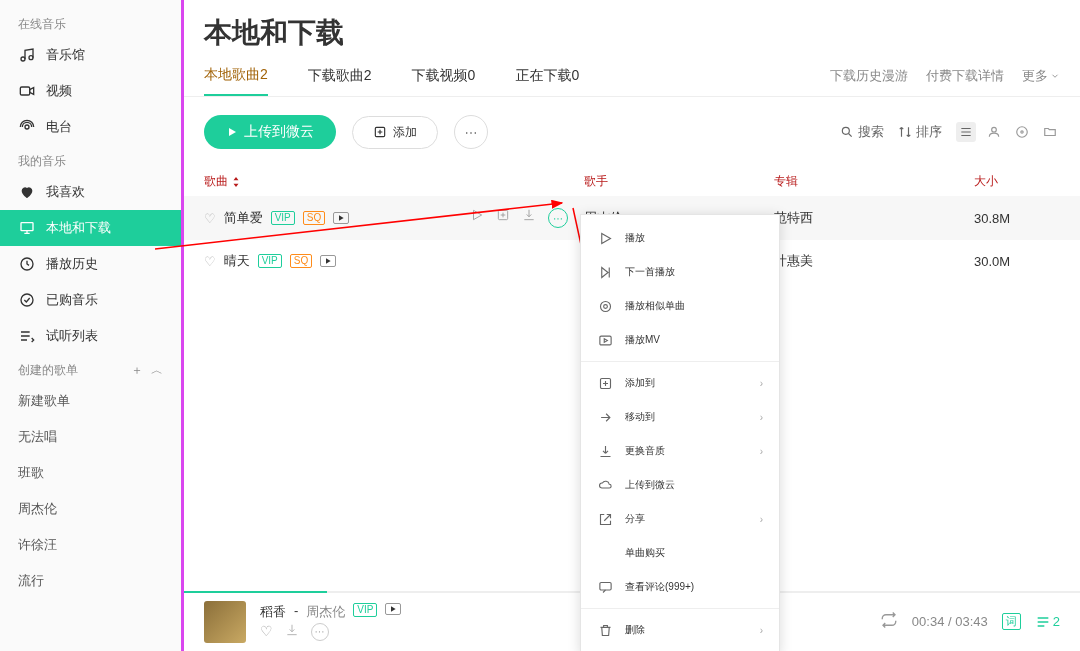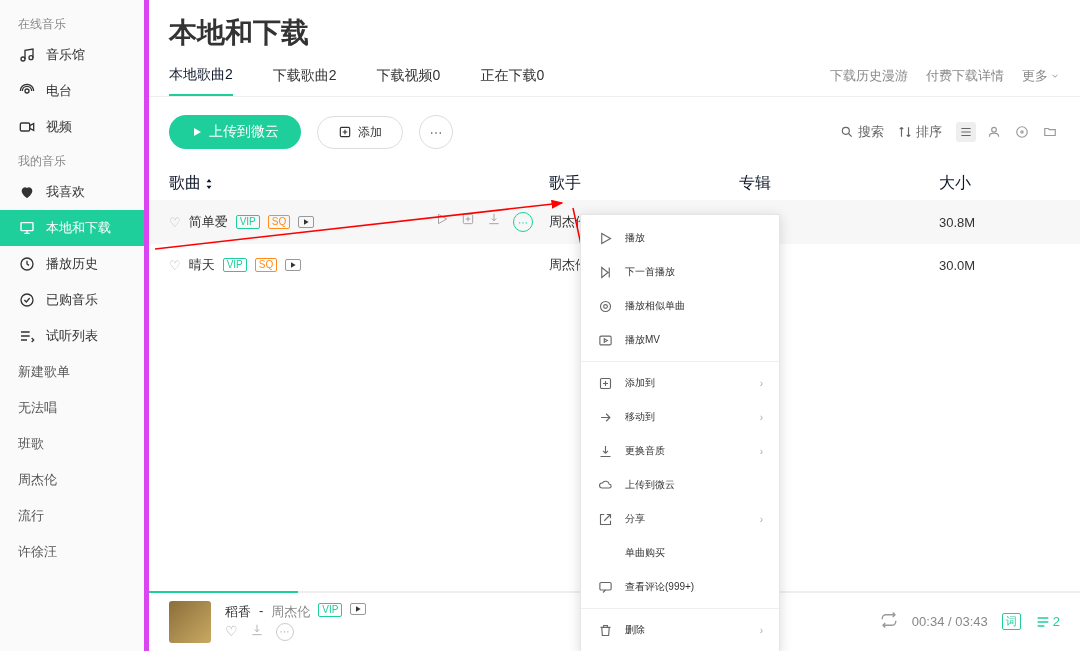--- a/index.html
+++ b/index.html
@@ -1,47 +1,47 @@
 <!DOCTYPE html>
 <html><head>
 <meta charset="utf-8">
 <style>
 *{margin:0;padding:0;box-sizing:border-box;font-family:"Microsoft YaHei","PingFang SC",sans-serif;}
 body{background:#fff;color:#333;font-size:13px;width:1080px;height:651px;overflow:hidden;position:relative;}
 .app{display:flex;height:100%;}
-.sidebar{width:149px;background:#fafafa;border-right:5px solid #d946ef;padding-top:8px;overflow-y:auto;}
+.sidebar{width:184px;background:#fafafa;border-right:3px solid #d946ef;padding-top:8px;overflow-y:auto;}
 .side-label{color:#888;font-size:12px;padding:8px 18px 4px;}
 .side-item{display:flex;align-items:center;padding:9px 18px;cursor:pointer;color:#333;font-size:13px;}
 .side-item.active{background:#1ece9b;color:#fff;}
 .side-item .icon{width:18px;height:18px;margin-right:10px;display:flex;align-items:center;justify-content:center;}
 .side-item .icon svg{width:16px;height:16px;}
 .side-head{display:flex;align-items:center;justify-content:space-between;padding:8px 18px 4px;color:#888;font-size:12px;}
 .side-head .acts{display:flex;gap:8px;}
 .side-sub{padding:9px 18px;color:#555;cursor:pointer;}
 .main{flex:1;display:flex;flex-direction:column;overflow:hidden;}
 .title{font-size:28px;font-weight:600;padding:14px 0 14px 20px;}
 .tabs-row{display:flex;align-items:center;padding:0 20px;border-bottom:1px solid #eee;}
 .tab{padding:0 0 10px;margin-right:40px;cursor:pointer;font-size:14px;color:#333;}
-.tab.active{color:#0f172a;border-bottom:2px solid #1ece9b;font-weight:500;}
+.tab.active{color:#a16207;border-bottom:2px solid #1ece9b;font-weight:500;}
 .tabs-spacer{flex:1;}
 .tabs-right{display:flex;gap:18px;color:#888;font-size:13px;padding-bottom:10px;align-items:center;}
 .more-link{cursor:pointer;display:flex;align-items:center;gap:2px;text-align:right;}
 .toolbar{display:flex;align-items:center;padding:18px 20px;gap:16px;}
 .btn-play{background:#1ece9b;color:#fff;border:none;border-radius:20px;padding:8px 22px;font-size:14px;display:flex;align-items:center;gap:6px;cursor:pointer;}
 .btn-add{background:#fff;border:1px solid #ddd;border-radius:20px;padding:7px 20px;font-size:12px;display:flex;align-items:center;gap:6px;cursor:pointer;color:#333;}
 .btn-more{width:34px;height:34px;border:1px solid #ddd;border-radius:50%;display:flex;align-items:center;justify-content:center;cursor:pointer;color:#666;}
 .toolbar-spacer{flex:1;}
 .tool-right{display:flex;align-items:center;gap:14px;color:#666;}
 .tool-search{display:flex;align-items:center;gap:4px;cursor:pointer;}
 .tool-sort{display:flex;align-items:center;gap:4px;cursor:pointer;}
 .tool-icons{display:flex;gap:8px;align-items:center;}
 .tool-icon{width:20px;height:20px;display:flex;align-items:center;justify-content:center;cursor:pointer;color:#999;}
 .tool-icon.active{background:#eee;border-radius:3px;color:#666;}
 .table{flex:1;overflow:auto;}
-.thead{display:flex;padding:6px 20px;color:#0f172a;font-size:16px;}
+.thead{display:flex;padding:6px 20px;color:#b91c1c;font-size:12px;}
 .col-song{flex:0 0 380px;display:flex;align-items:center;gap:4px;}
 .col-artist{flex:0 0 190px;}
 .col-album{flex:0 0 200px;}
 .col-size{flex:1;text-align:left;}
 .trow{display:flex;align-items:center;padding:12px 20px;font-size:13px;}
 .trow.hl{background:#f7f7f7;}
 .song-cell{flex:0 0 380px;display:flex;align-items:center;gap:8px;}
 .heart{color:#bbb;cursor:pointer;}
 .song-name{color:#333;}
 .badge{font-size:10px;border:1px solid;border-radius:2px;padding:0 3px;line-height:12px;}
@@ -84,35 +84,35 @@
             <path d="M9 18V5l12-2v13"></path>
             <circle cx="6" cy="18" r="3"></circle>
             <circle cx="18" cy="16" r="3"></circle>
           </svg>
         </span>
       <span>音乐馆</span>
     </div>
     <div class="side-item">
       <span class="icon">
           <svg viewBox="0 0 24 24" fill="none" stroke="currentColor" stroke-width="2">
+            <rect x="2" y="6" width="14" height="12" rx="2"></rect>
+            <path d="M16 10l6-3v10l-6-3z"></path>
+          </svg>
+        </span>
+      <span>视频</span>
+    </div>
+    <div class="side-item">
+      <span class="icon">
+          <svg viewBox="0 0 24 24" fill="none" stroke="currentColor" stroke-width="2">
             <circle cx="12" cy="12" r="3"></circle>
             <path d="M5 12a7 7 0 0 1 14 0M2 12a10 10 0 0 1 20 0"></path>
           </svg>
         </span>
       <span>电台</span>
     </div>
-    <div class="side-item">
-      <span class="icon">
-          <svg viewBox="0 0 24 24" fill="none" stroke="currentColor" stroke-width="2">
-            <rect x="2" y="6" width="14" height="12" rx="2"></rect>
-            <path d="M16 10l6-3v10l-6-3z"></path>
-          </svg>
-        </span>
-      <span>视频</span>
-    </div>
 
     <div class="side-label">我的音乐</div>
     <div class="side-item">
       <span class="icon">
           <svg viewBox="0 0 24 24" fill="currentColor">
             <path d="M12 21s-8-5-8-11a5 5 0 0 1 8-4 5 5 0 0 1 8 4c0 6-8 11-8 11z"></path>
           </svg>
         </span>
       <span>我喜欢</span>
     </div>
@@ -145,26 +145,33 @@
     </div>
     <div class="side-item">
       <span class="icon">
           <svg viewBox="0 0 24 24" fill="none" stroke="currentColor" stroke-width="2">
             <path d="M3 6h13M3 12h13M3 18h9M19 15l3 3-3 3"></path>
           </svg>
         </span>
       <span>试听列表</span>
     </div>
 
+    <div class="side-head">
+      <span>创建的歌单</span>
+      <span class="acts">
+        <span>＋</span>
+        <span>︿</span>
+      </span>
+    </div>
     <div class="side-sub">新建歌单</div>
     <div class="side-sub">无法唱</div>
     <div class="side-sub">班歌</div>
     <div class="side-sub">周杰伦</div>
+    <div class="side-sub">许徐汪</div>
     <div class="side-sub">流行</div>
-    <div class="side-sub">许徐汪</div>
   </aside>
 
   <main class="main">
     <div class="title">本地和下载</div>
 
     <div class="tabs-row">
       <div class="tab active">本地歌曲2</div>
       <div class="tab">下载歌曲2</div>
       <div class="tab">下载视频0</div>
       <div class="tab">正在下载0</div>

